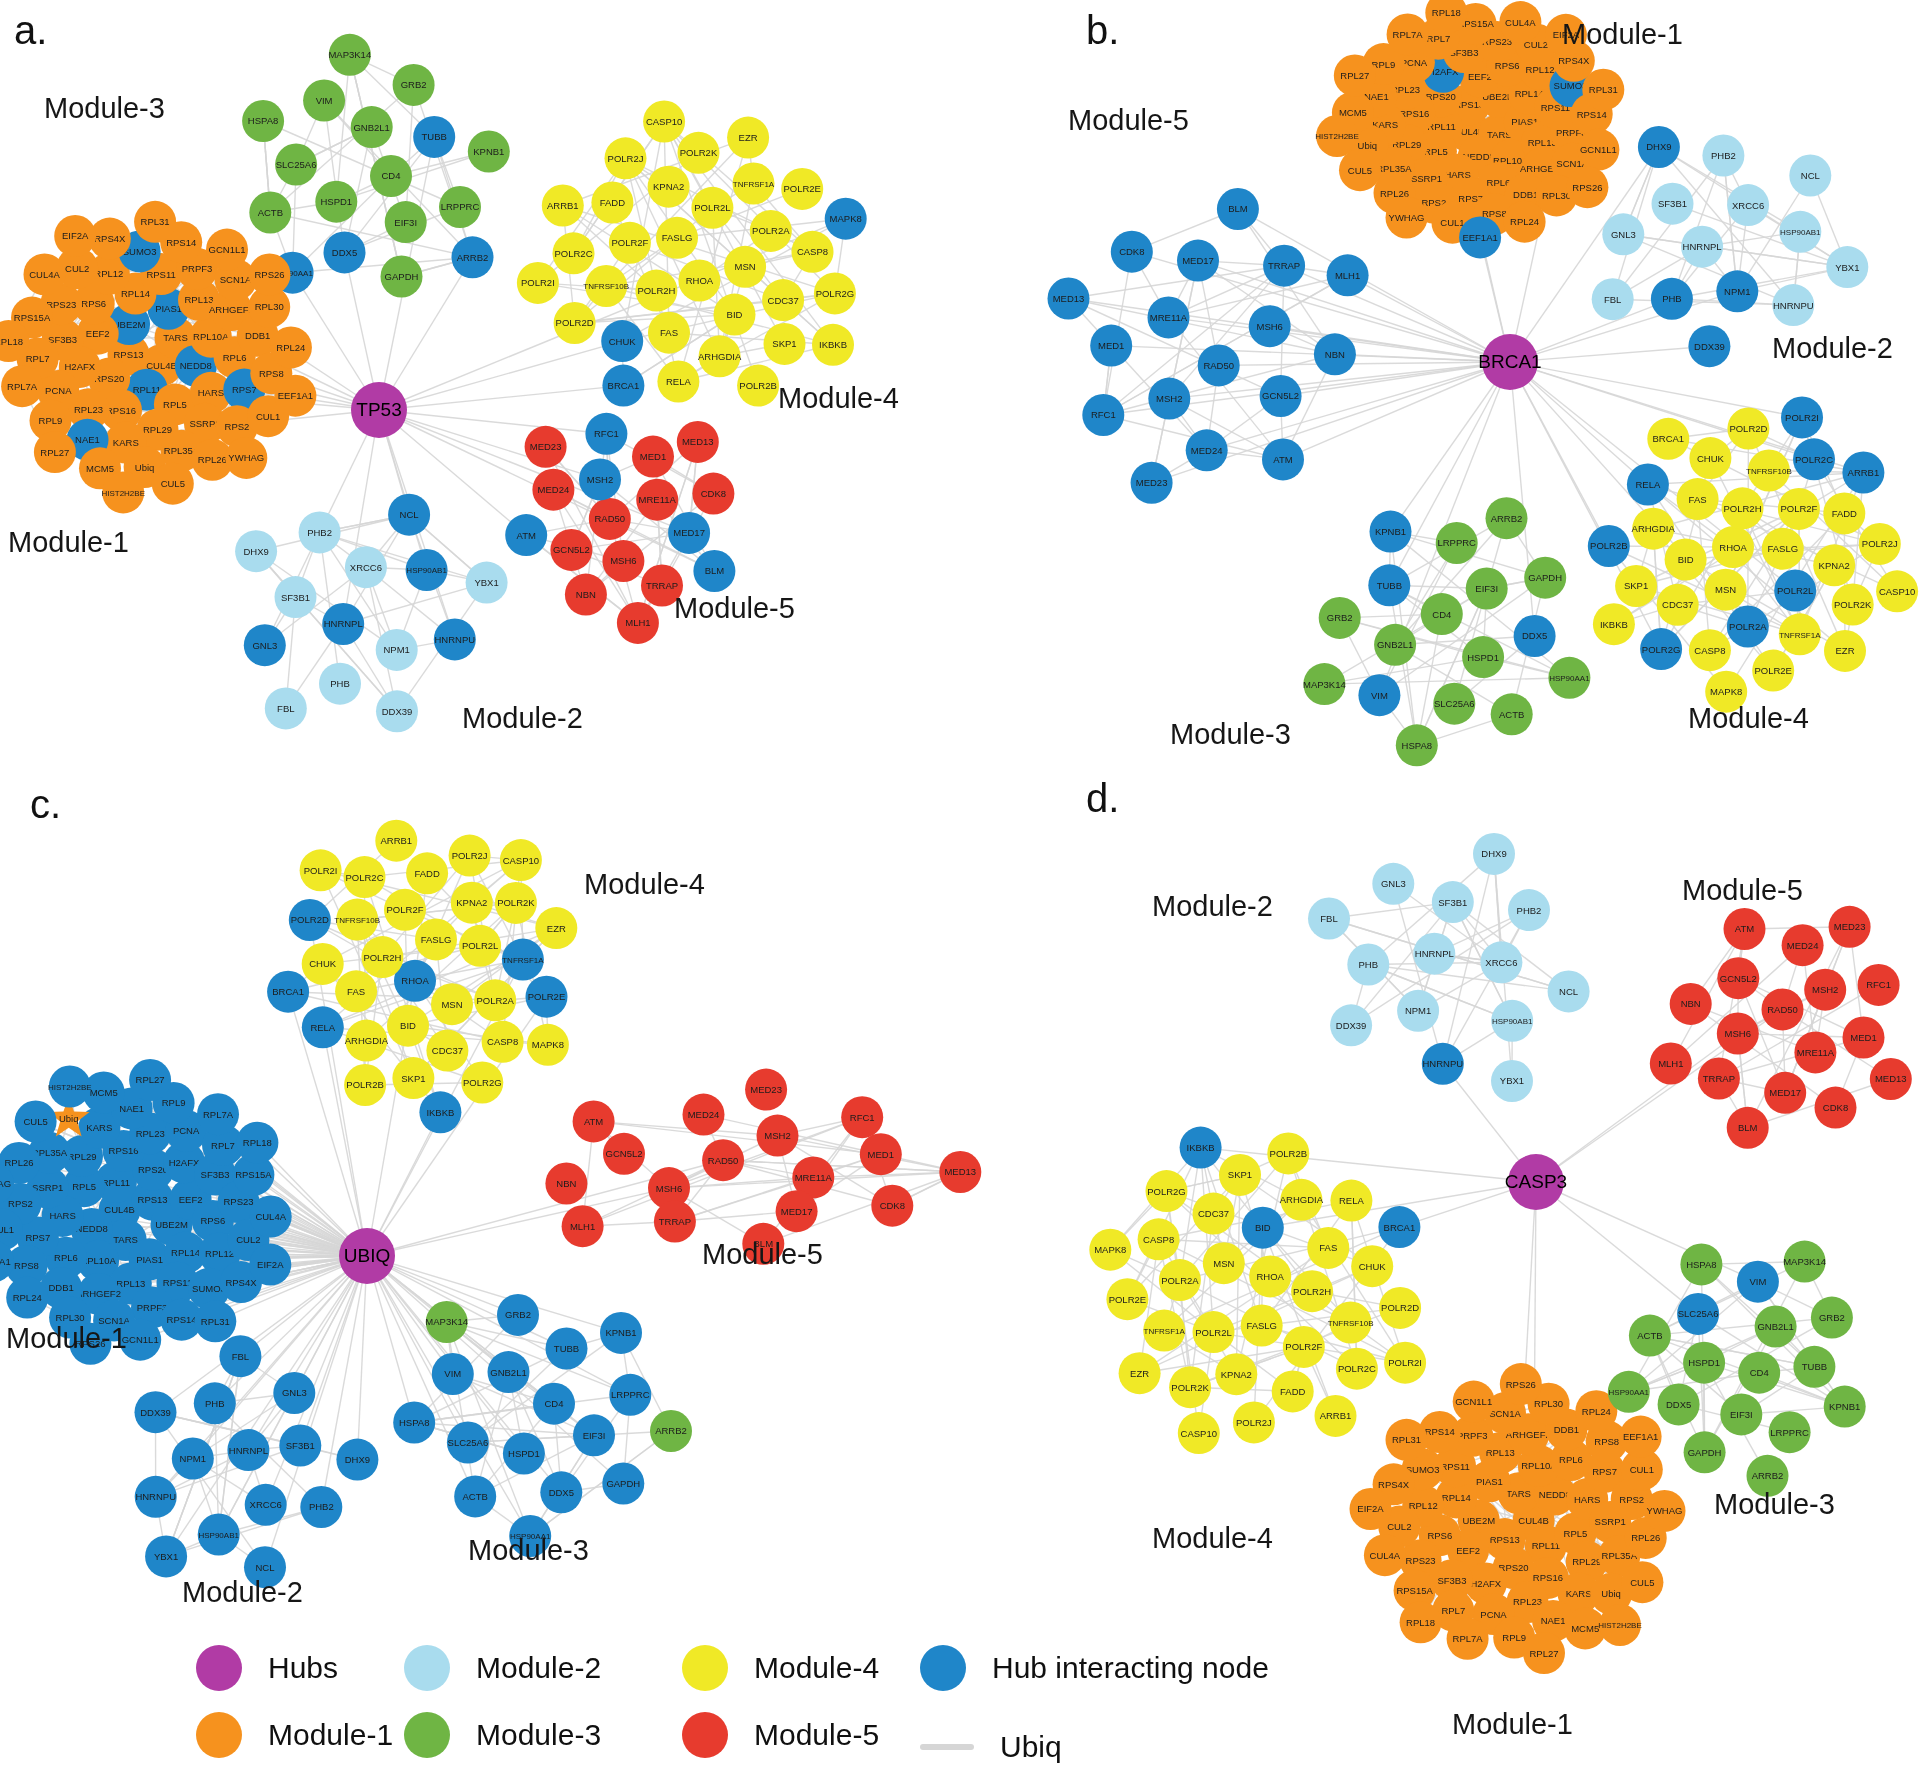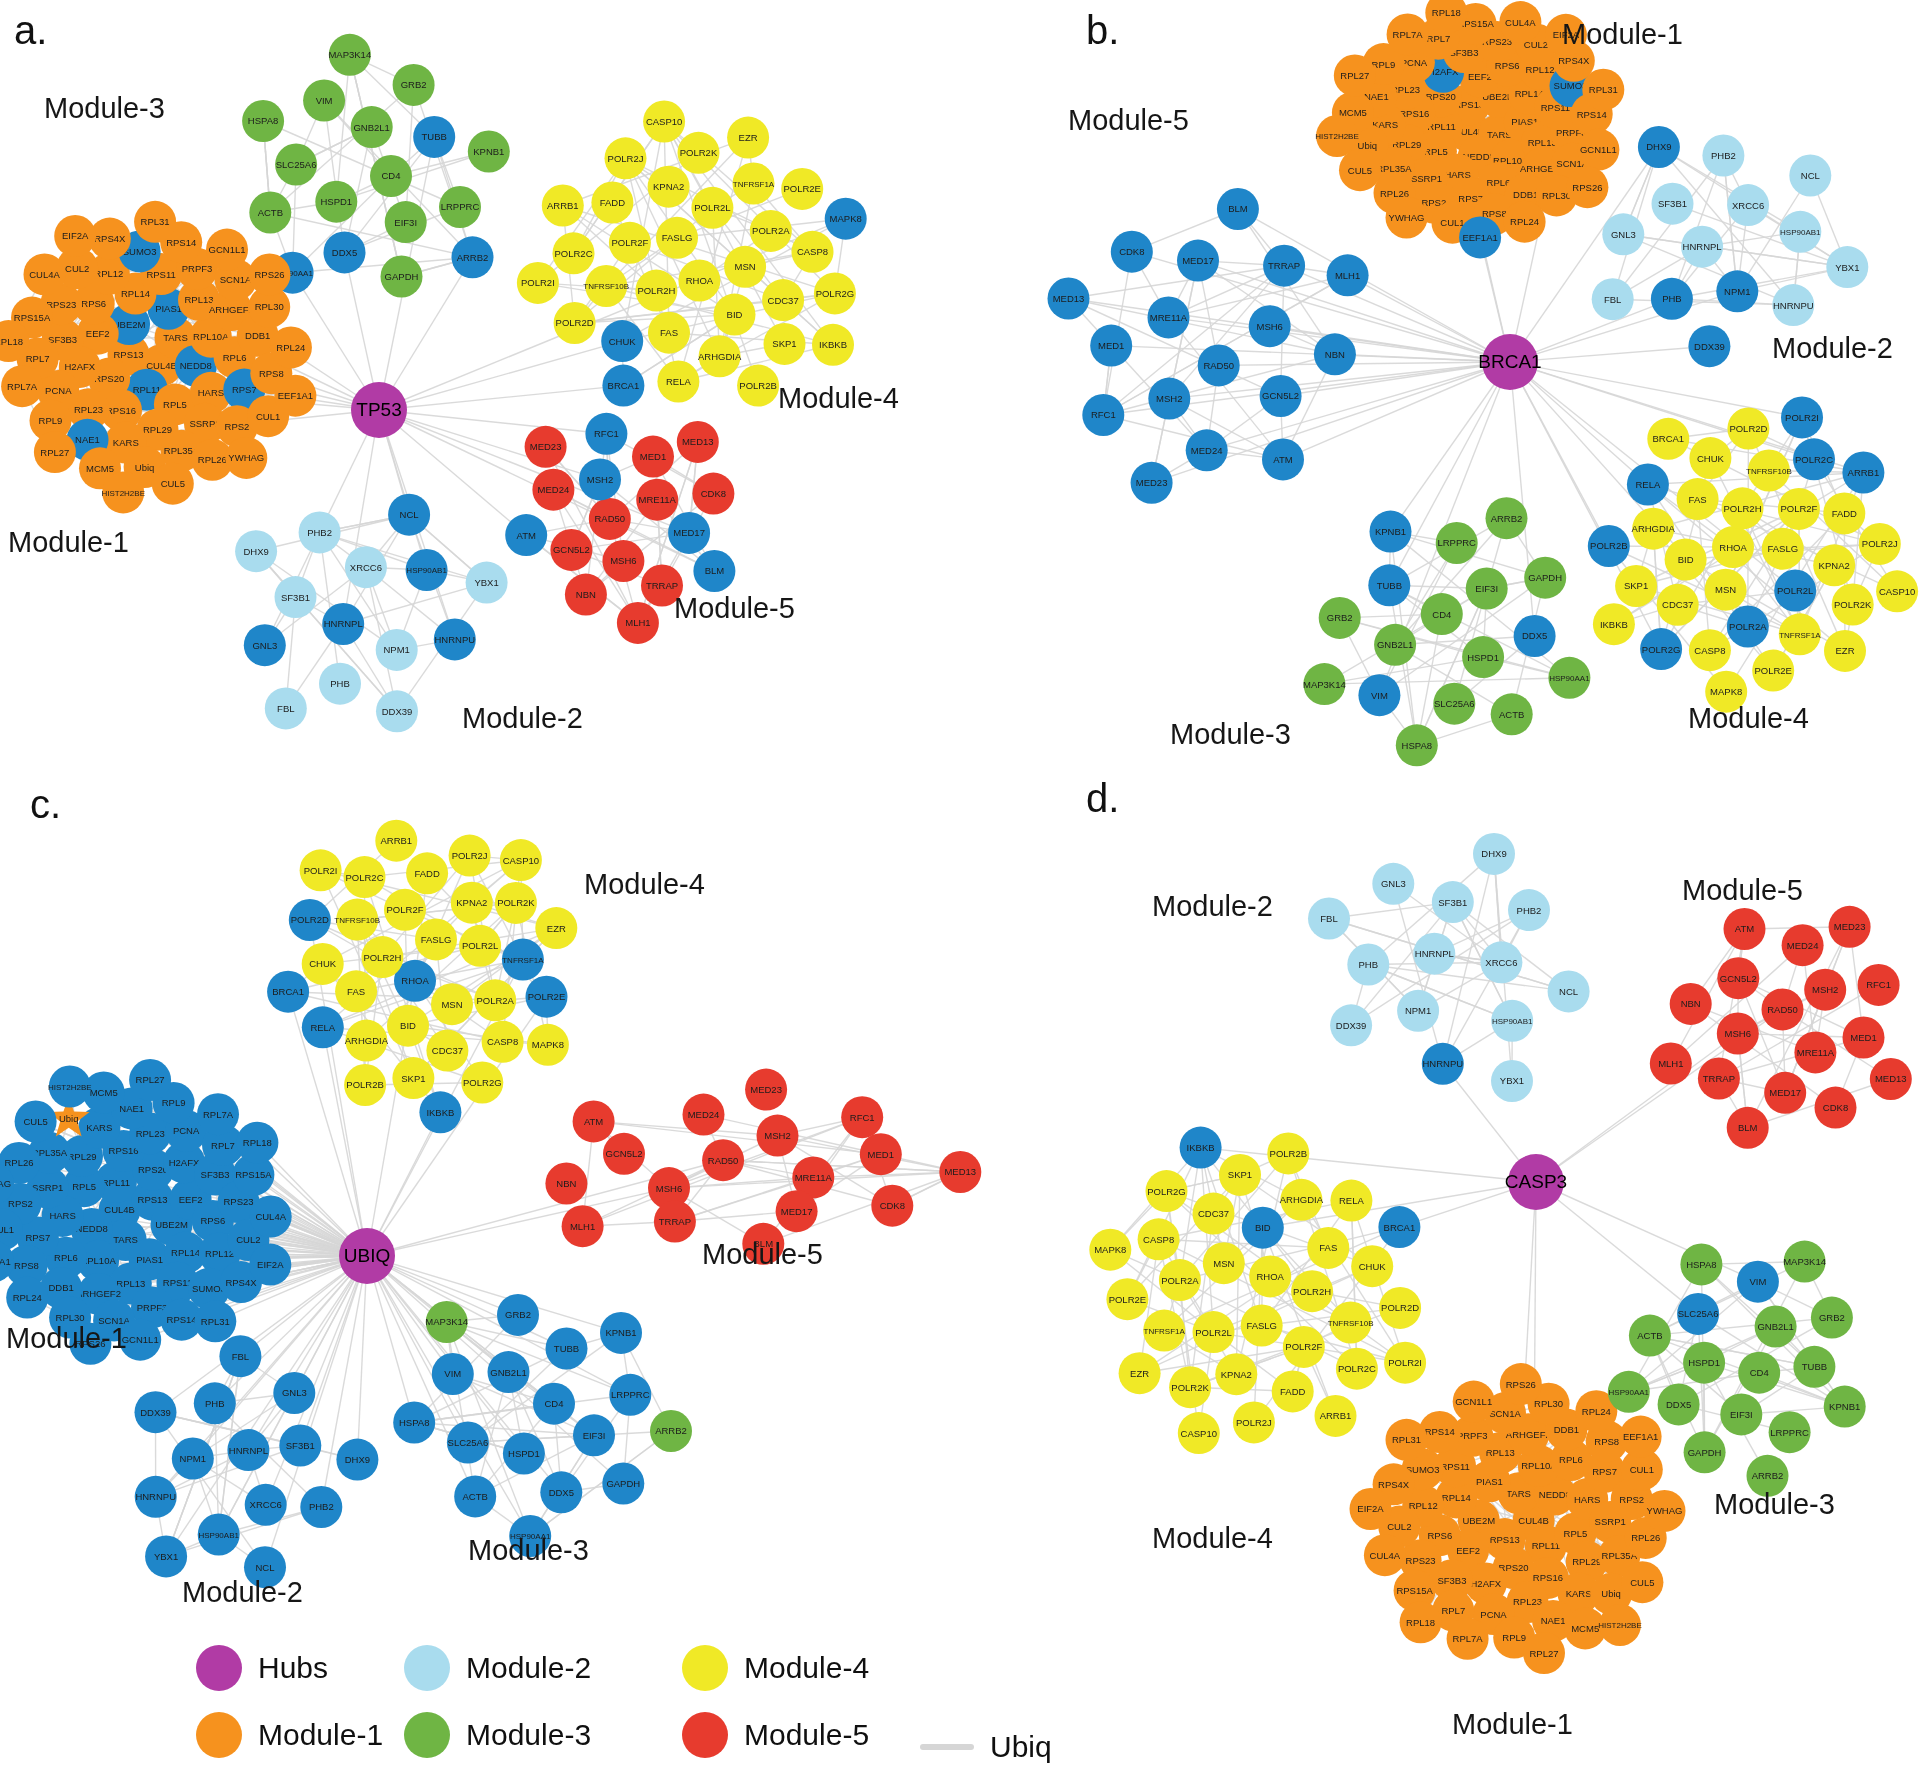--- a/index.html
+++ b/index.html
@@ -5,21 +5,21 @@
   *{margin:0;padding:0;box-sizing:border-box}
   body{background:#ffffff;font-family:"Liberation Sans",sans-serif}
   .figure{position:relative;width:1923px;height:1775px;background:#fff;overflow:hidden}
   .figure svg{position:absolute;left:0;top:0}
   .edge{stroke:var(--edge-color,#d6d6d6);stroke-width:1.4;fill:none;opacity:.9}
   .node-label{text-anchor:middle;fill:#1c1c1c}
   .hub-label{text-anchor:middle;fill:#000;font-size:19px}
   .module-label{font-size:29px;fill:#161616}
   .panel-letter{font-size:40px;fill:#111}
   .legend{position:absolute;left:0;top:0;width:100%;height:100%;pointer-events:none}
-  .legend-item{position:absolute;display:flex;align-items:center;gap:16px}
+  .legend-item{position:absolute;display:flex;align-items:center;gap:26px}
   .swatch{width:46px;height:46px;border-radius:50%;flex:0 0 auto}
   .swatch.line{width:54px;height:6px;border-radius:3px}
   .legend-label{font-size:30px;color:#101010;white-space:nowrap}
 </style>
 </head>
 <body>
 
 <div class="figure">
   <svg id="network-svg" width="1923" height="1775" viewBox="0 0 1923 1775">
       <g>
@@ -3570,20 +3570,24 @@
       <span class="legend-label">Hubs</span>
     </div>
     <div class="legend-item" style="left:404px;top:1645px">
       <span class="swatch" style="background: rgb(169, 220, 238);"></span>
       <span class="legend-label">Module-2</span>
     </div>
     <div class="legend-item" style="left:682px;top:1645px">
       <span class="swatch" style="background: rgb(240, 233, 38);"></span>
       <span class="legend-label">Module-4</span>
     </div>
+    <div class="legend-item" style="left:920px;top:1645px">
+      <span class="swatch" style="background: rgb(31, 134, 201);"></span>
+      <span class="legend-label">Hub interacting node</span>
+    </div>
     <div class="legend-item" style="left:196px;top:1712px">
       <span class="swatch" style="background: rgb(246, 146, 30);"></span>
       <span class="legend-label">Module-1</span>
     </div>
     <div class="legend-item" style="left:404px;top:1712px">
       <span class="swatch" style="background: rgb(111, 181, 68);"></span>
       <span class="legend-label">Module-3</span>
     </div>
     <div class="legend-item" style="left:682px;top:1712px">
       <span class="swatch" style="background: rgb(231, 59, 46);"></span>

